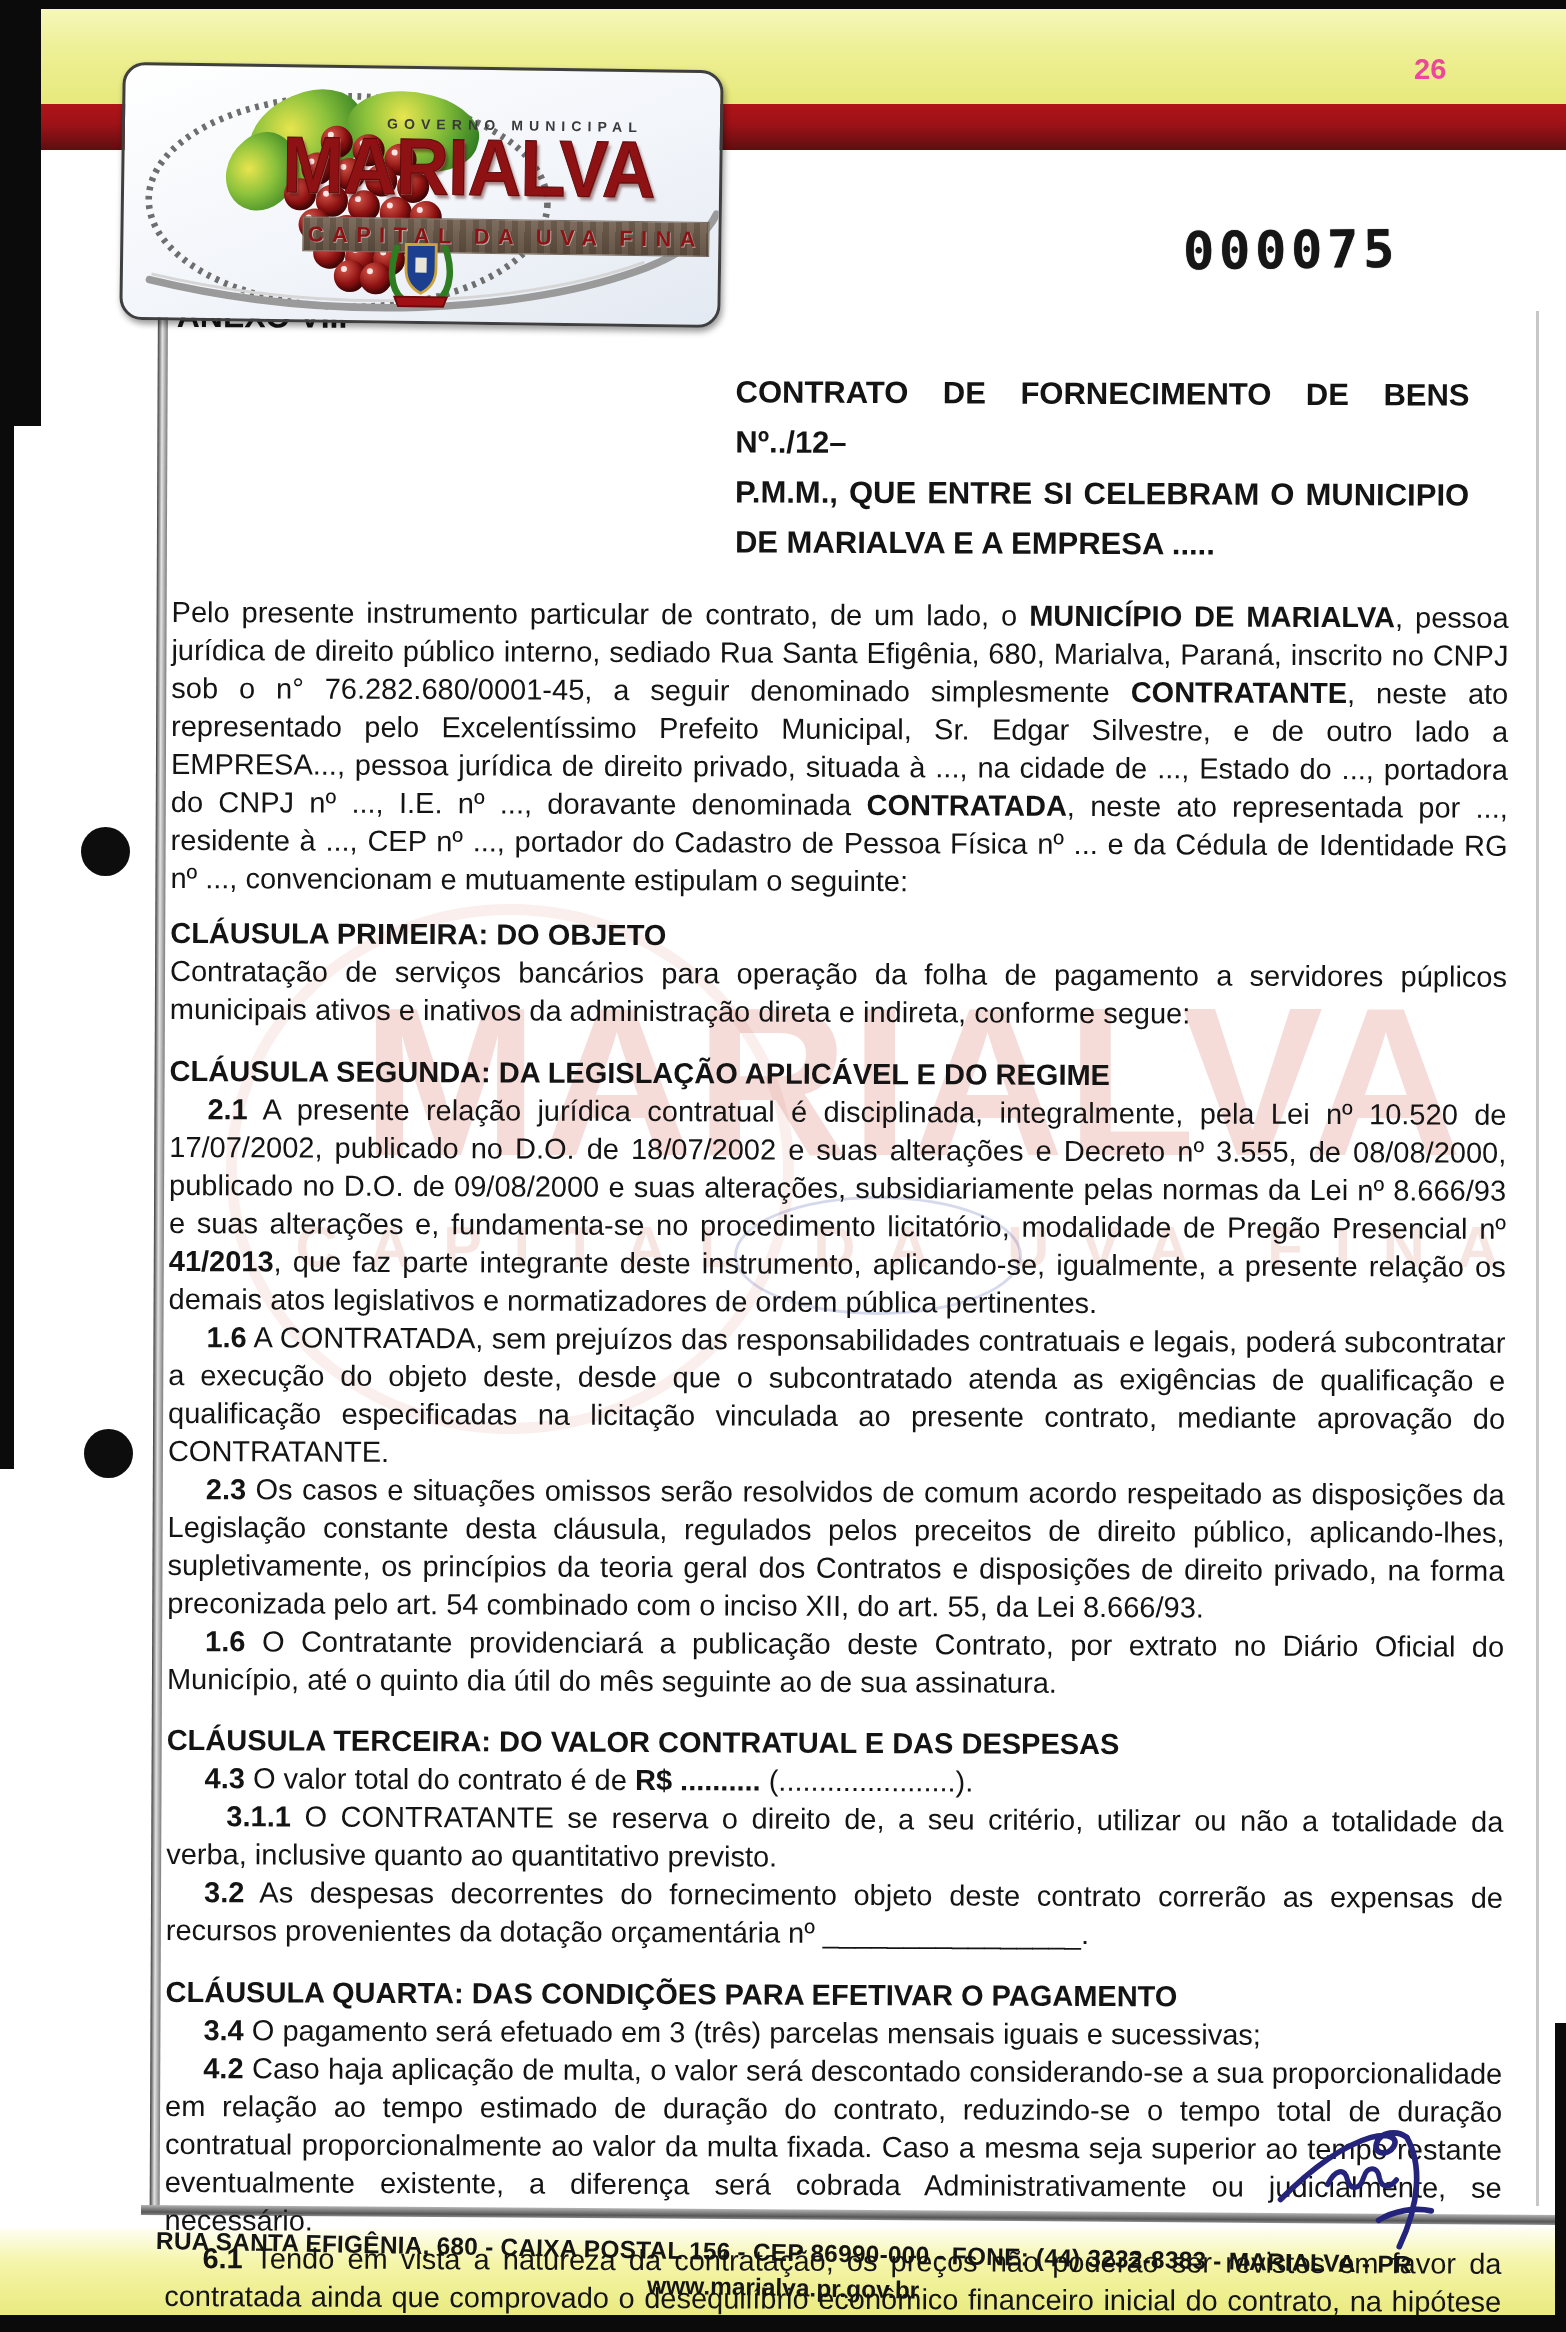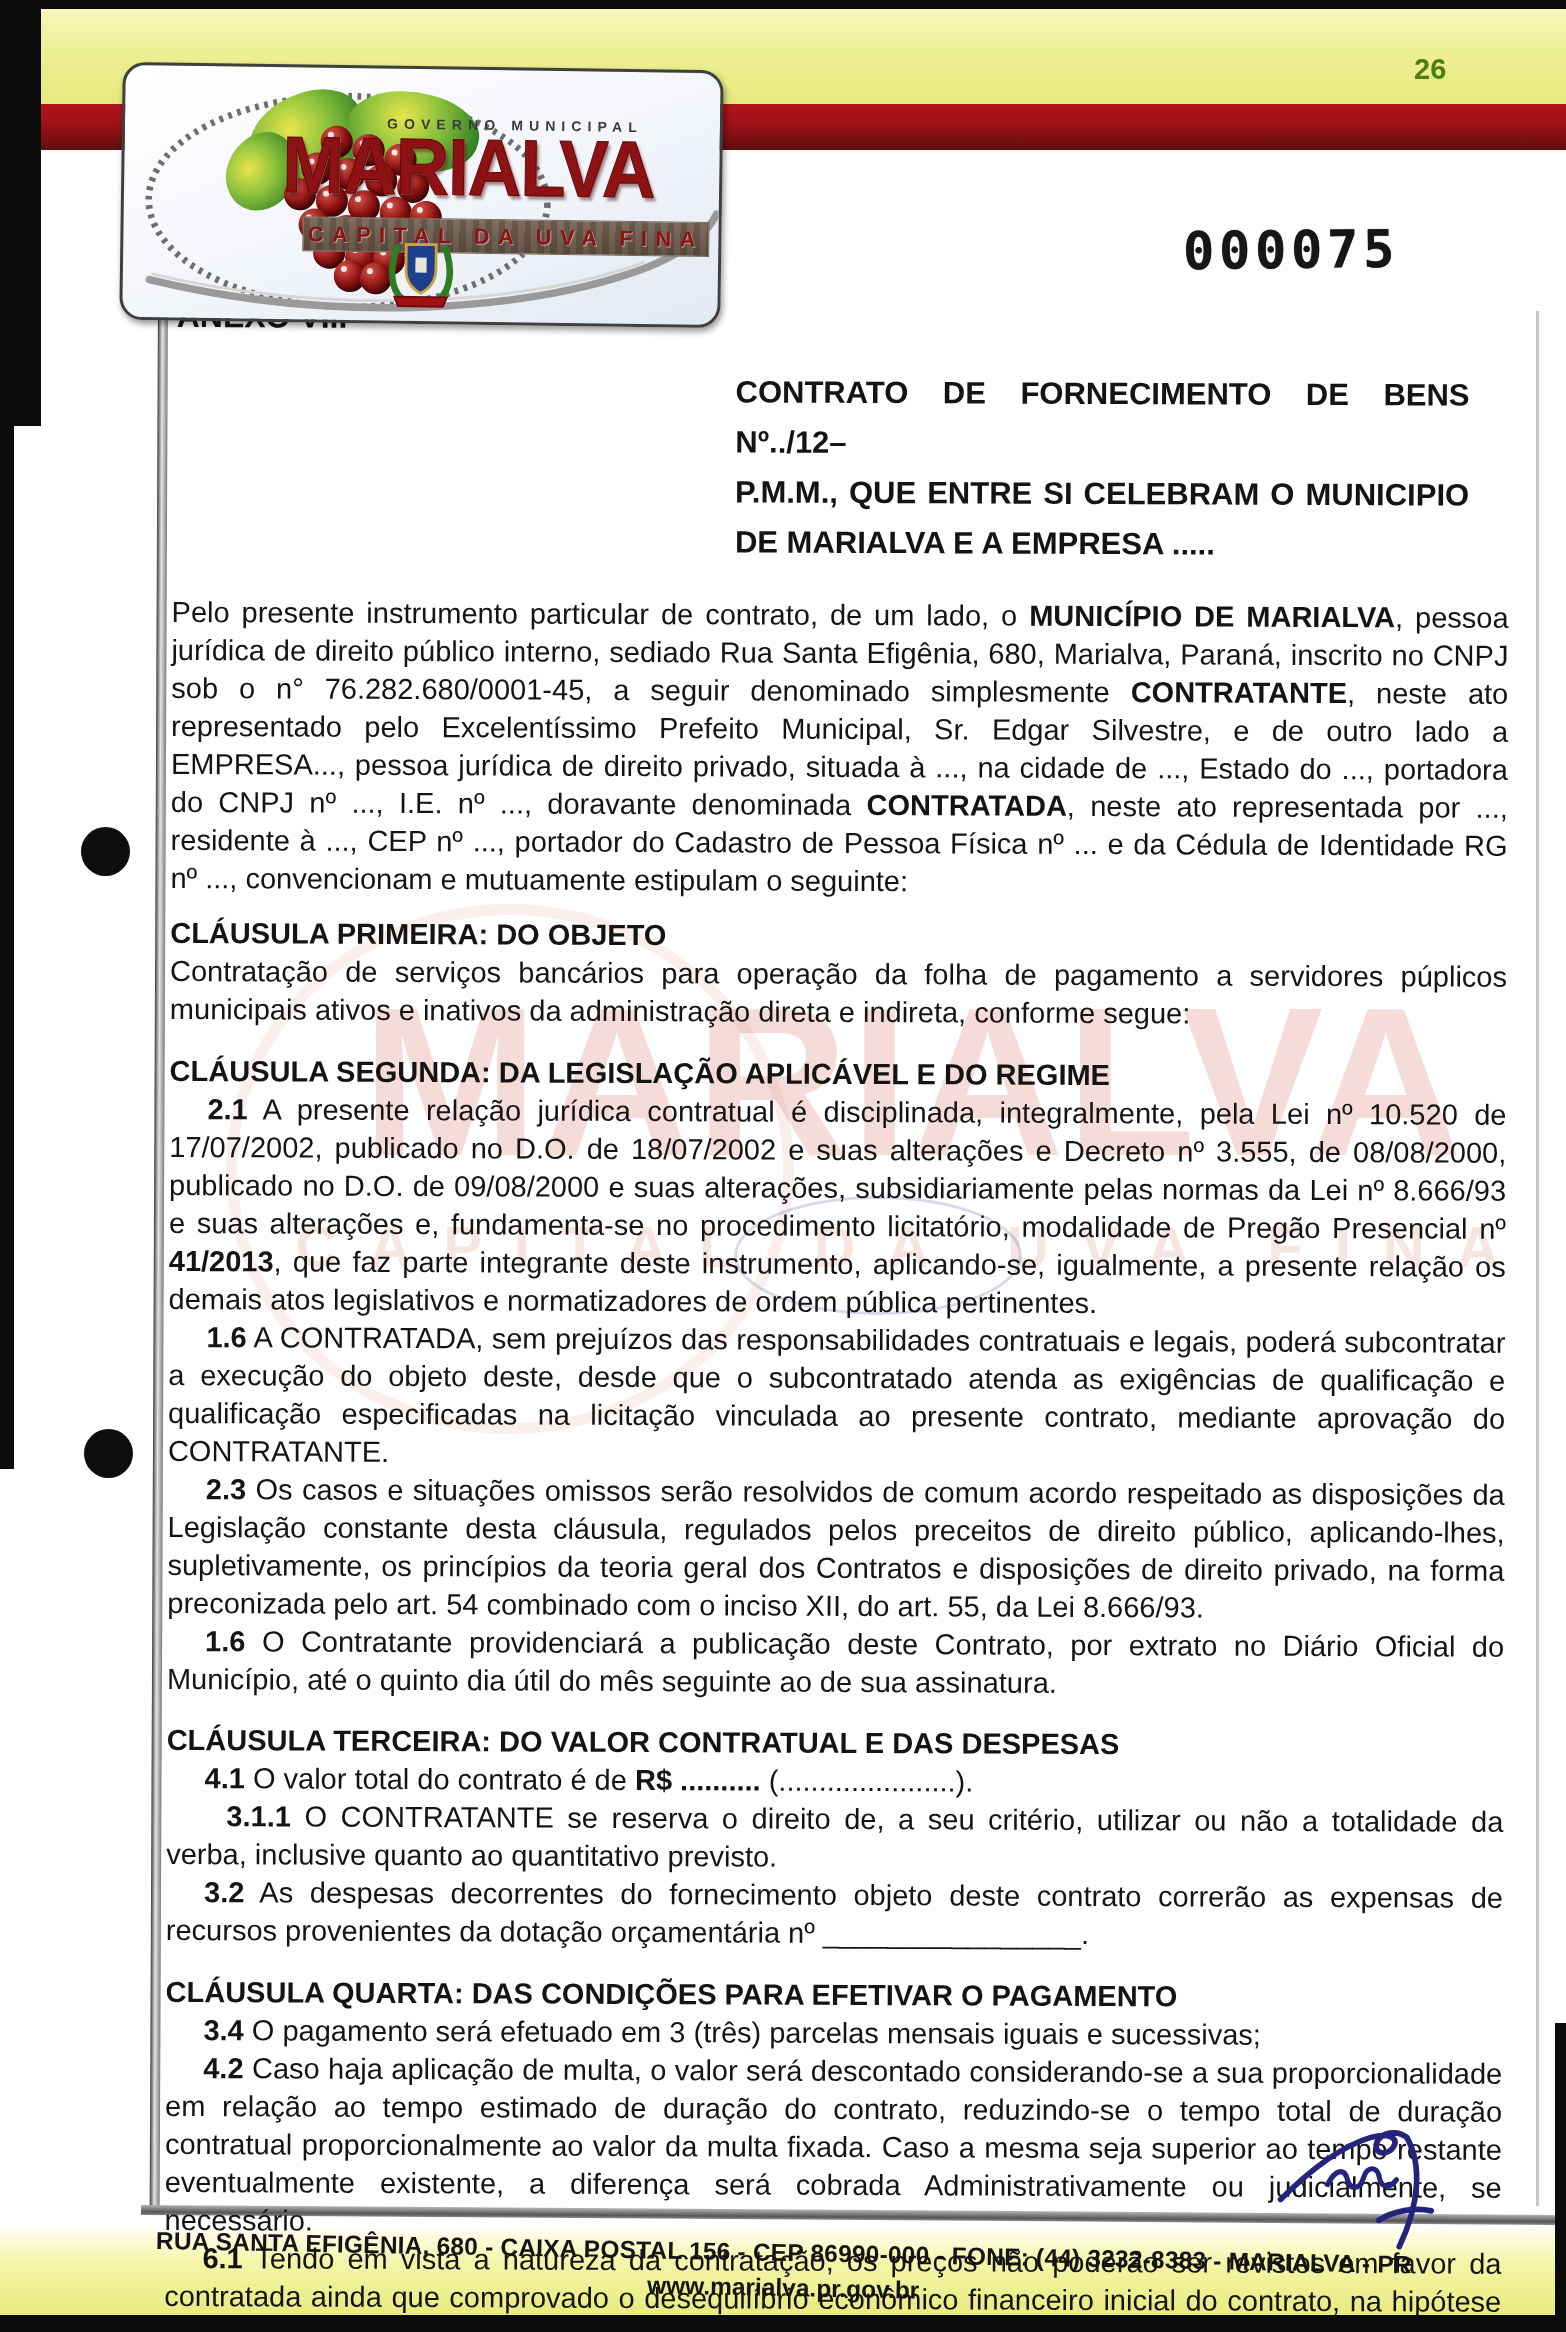--- a/index.html
+++ b/index.html
@@ -11,21 +11,21 @@
   #edge-left-wide{left:0;top:0;width:41px;height:426px;}
   #edge-left-thin{left:0;top:426px;width:14px;height:1043px;}
   #edge-right{left:1555px;top:2023px;width:12.2px;height:310px;}
   #edge-bottom{left:0;top:2315px;width:1567px;height:17px;}
   .punch{position:absolute;width:49px;height:49px;border-radius:50%;background:#0d0d0d;z-index:6;}
   
   #band-yellow{position:absolute;left:0;top:8.5px;width:1567px;height:95px;z-index:0;
     background:linear-gradient(180deg,#f6f7bb 0%,#eef097 40%,#e7e97c 100%);}
   #band-red{position:absolute;left:0;top:104px;width:1567px;height:46px;z-index:0;
     background:linear-gradient(180deg,#b01419 0%,#9c1217 45%,#5e0e10 100%);}
-  #page-number{position:absolute;left:1414px;top:53px;font-size:29px;font-weight:600;color:#4d7c0f;z-index:2;}
+  #page-number{position:absolute;left:1414px;top:53px;font-size:29px;font-weight:600;color:#ec4899;z-index:2;}
   
   #logo-box{position:absolute;left:121px;top:66px;width:595px;height:252px;z-index:4;
     background:linear-gradient(160deg,#ffffff 0%,#f2f5fa 55%,#e3e9f2 100%);
     border:3.8px solid #3f3f3f;border-radius:22.6px;transform:rotate(0.8deg);
     box-shadow:1.9px 3.8px 6.6px rgba(0,0,0,0.4);overflow:hidden;}
   #logo-ring{position:absolute;left:0;top:0;width:595px;height:252px;}
   .leaf{position:absolute;border-radius:58% 42% 55% 45%;
     background:radial-gradient(circle at 40% 35%,#e8e54e 0%,#8cc23c 40%,#2f7d22 85%);}
   .grape{position:absolute;width:32px;height:32px;border-radius:50%;
     background:radial-gradient(circle at 33% 28%,#d4574a 0%,#8e1212 48%,#4c0606 95%);
@@ -163,21 +163,21 @@
     <div id="contract-body">
         <div class="blk para"><span>Pelo presente instrumento particular de contrato, de um lado, o </span><span class="bold">MUNICÍPIO DE MARIALVA</span><span>, pessoa jurídica de direito público interno, sediado Rua Santa Efigênia, 680, Marialva, Paraná, inscrito no CNPJ sob o n° 76.282.680/0001-45, a seguir denominado simplesmente </span><span class="bold">CONTRATANTE</span><span>, neste ato representado pelo Excelentíssimo Prefeito Municipal, Sr. Edgar Silvestre, e de outro lado a EMPRESA..., pessoa jurídica de direito privado, situada à ..., na cidade de ..., Estado do ..., portadora do CNPJ nº ..., I.E. nº ..., doravante denominada </span><span class="bold">CONTRATADA</span><span>, neste ato representada por ..., residente à ..., CEP nº ..., portador do Cadastro de Pessoa Física nº ... e da Cédula de Identidade RG nº ..., convencionam e mutuamente estipulam o seguinte:</span></div>
         <div class="blk heading first"><span class="bold">CLÁUSULA PRIMEIRA: DO OBJETO</span></div>
         <div class="blk para"><span>Contratação de serviços bancários para operação da folha de pagamento a servidores púplicos municipais ativos e inativos da administração direta e indireta, conforme segue:</span></div>
         <div class="blk heading"><span class="bold">CLÁUSULA SEGUNDA: DA LEGISLAÇÃO APLICÁVEL E DO REGIME</span></div>
         <div class="blk num"><span class="bold">2.1</span><span> A presente relação jurídica contratual é disciplinada, integralmente, pela Lei nº 10.520 de 17/07/2002, publicado no D.O. de 18/07/2002 e suas alterações e Decreto nº 3.555, de 08/08/2000, publicado no D.O. de 09/08/2000 e suas alterações, subsidiariamente pelas normas da Lei nº 8.666/93 e suas alterações e, fundamenta-se no procedimento licitatório, modalidade de Pregão Presencial nº </span><span class="bold">41/2013</span><span>, que faz parte integrante deste instrumento, aplicando-se, igualmente, a presente relação os demais atos legislativos e normatizadores de ordem pública pertinentes.</span></div>
         <div class="blk num"><span class="bold">1.6</span><span> A CONTRATADA, sem prejuízos das responsabilidades contratuais e legais, poderá subcontratar a execução do objeto deste, desde que o subcontratado atenda as exigências de qualificação e qualificação especificadas na licitação vinculada ao presente contrato, mediante aprovação do CONTRATANTE.</span></div>
         <div class="blk num"><span class="bold">2.3</span><span> Os casos e situações omissos serão resolvidos de comum acordo respeitado as disposições da Legislação constante desta cláusula, regulados pelos preceitos de direito público, aplicando-lhes, supletivamente, os princípios da teoria geral dos Contratos e disposições de direito privado, na forma preconizada pelo art. 54 combinado com o inciso XII, do art. 55, da Lei 8.666/93.</span></div>
         <div class="blk num"><span class="bold">1.6</span><span> O Contratante providenciará a publicação deste Contrato, por extrato no Diário Oficial do Município, até o quinto dia útil do mês seguinte ao de sua assinatura.</span></div>
         <div class="blk heading"><span class="bold">CLÁUSULA TERCEIRA: DO VALOR CONTRATUAL E DAS DESPESAS</span></div>
-        <div class="blk num"><span class="bold">4.1</span><span> O valor total do contrato é de </span><span class="bold">R$ ..........</span><span> (......................).</span></div>
+        <div class="blk num"><span class="bold">4.3</span><span> O valor total do contrato é de </span><span class="bold">R$ ..........</span><span> (......................).</span></div>
         <div class="blk num2"><span class="bold">3.1.1</span><span> O CONTRATANTE se reserva o direito de, a seu critério, utilizar ou não a totalidade da verba, inclusive quanto ao quantitativo previsto.</span></div>
         <div class="blk num"><span class="bold">3.2</span><span> As despesas decorrentes do fornecimento objeto deste contrato correrão as expensas de recursos provenientes da dotação orçamentária nº </span><span>________________</span><span>.</span></div>
         <div class="blk heading"><span class="bold">CLÁUSULA QUARTA: DAS CONDIÇÕES PARA EFETIVAR O PAGAMENTO</span></div>
         <div class="blk num"><span class="bold">3.4</span><span> O pagamento será efetuado em 3 (três) parcelas mensais iguais e sucessivas;</span></div>
         <div class="blk num"><span class="bold">4.2</span><span> Caso haja aplicação de multa, o valor será descontado considerando-se a sua proporcionalidade em relação ao tempo estimado de duração do contrato, reduzindo-se o tempo total de duração contratual proporcionalmente ao valor da multa fixada. Caso a mesma seja superior ao tempo restante eventualmente existente, a diferença será cobrada Administrativamente ou judicialmente, se necessário.</span></div>
         <div class="blk num"><span class="bold">6.1</span><span> Tendo em vista a natureza da contratação, os preços não poderão ser revistos em favor da contratada ainda que comprovado o desequilíbrio econômico financeiro inicial do contrato, na hipótese de sobrevirem fatos imprevisíveis ou previsíveis, porém de conseqüências incalculáveis,</span></div>
       </div>
   </div>
 
   <div class="punch" style="left:81px;top:827px;"></div>

